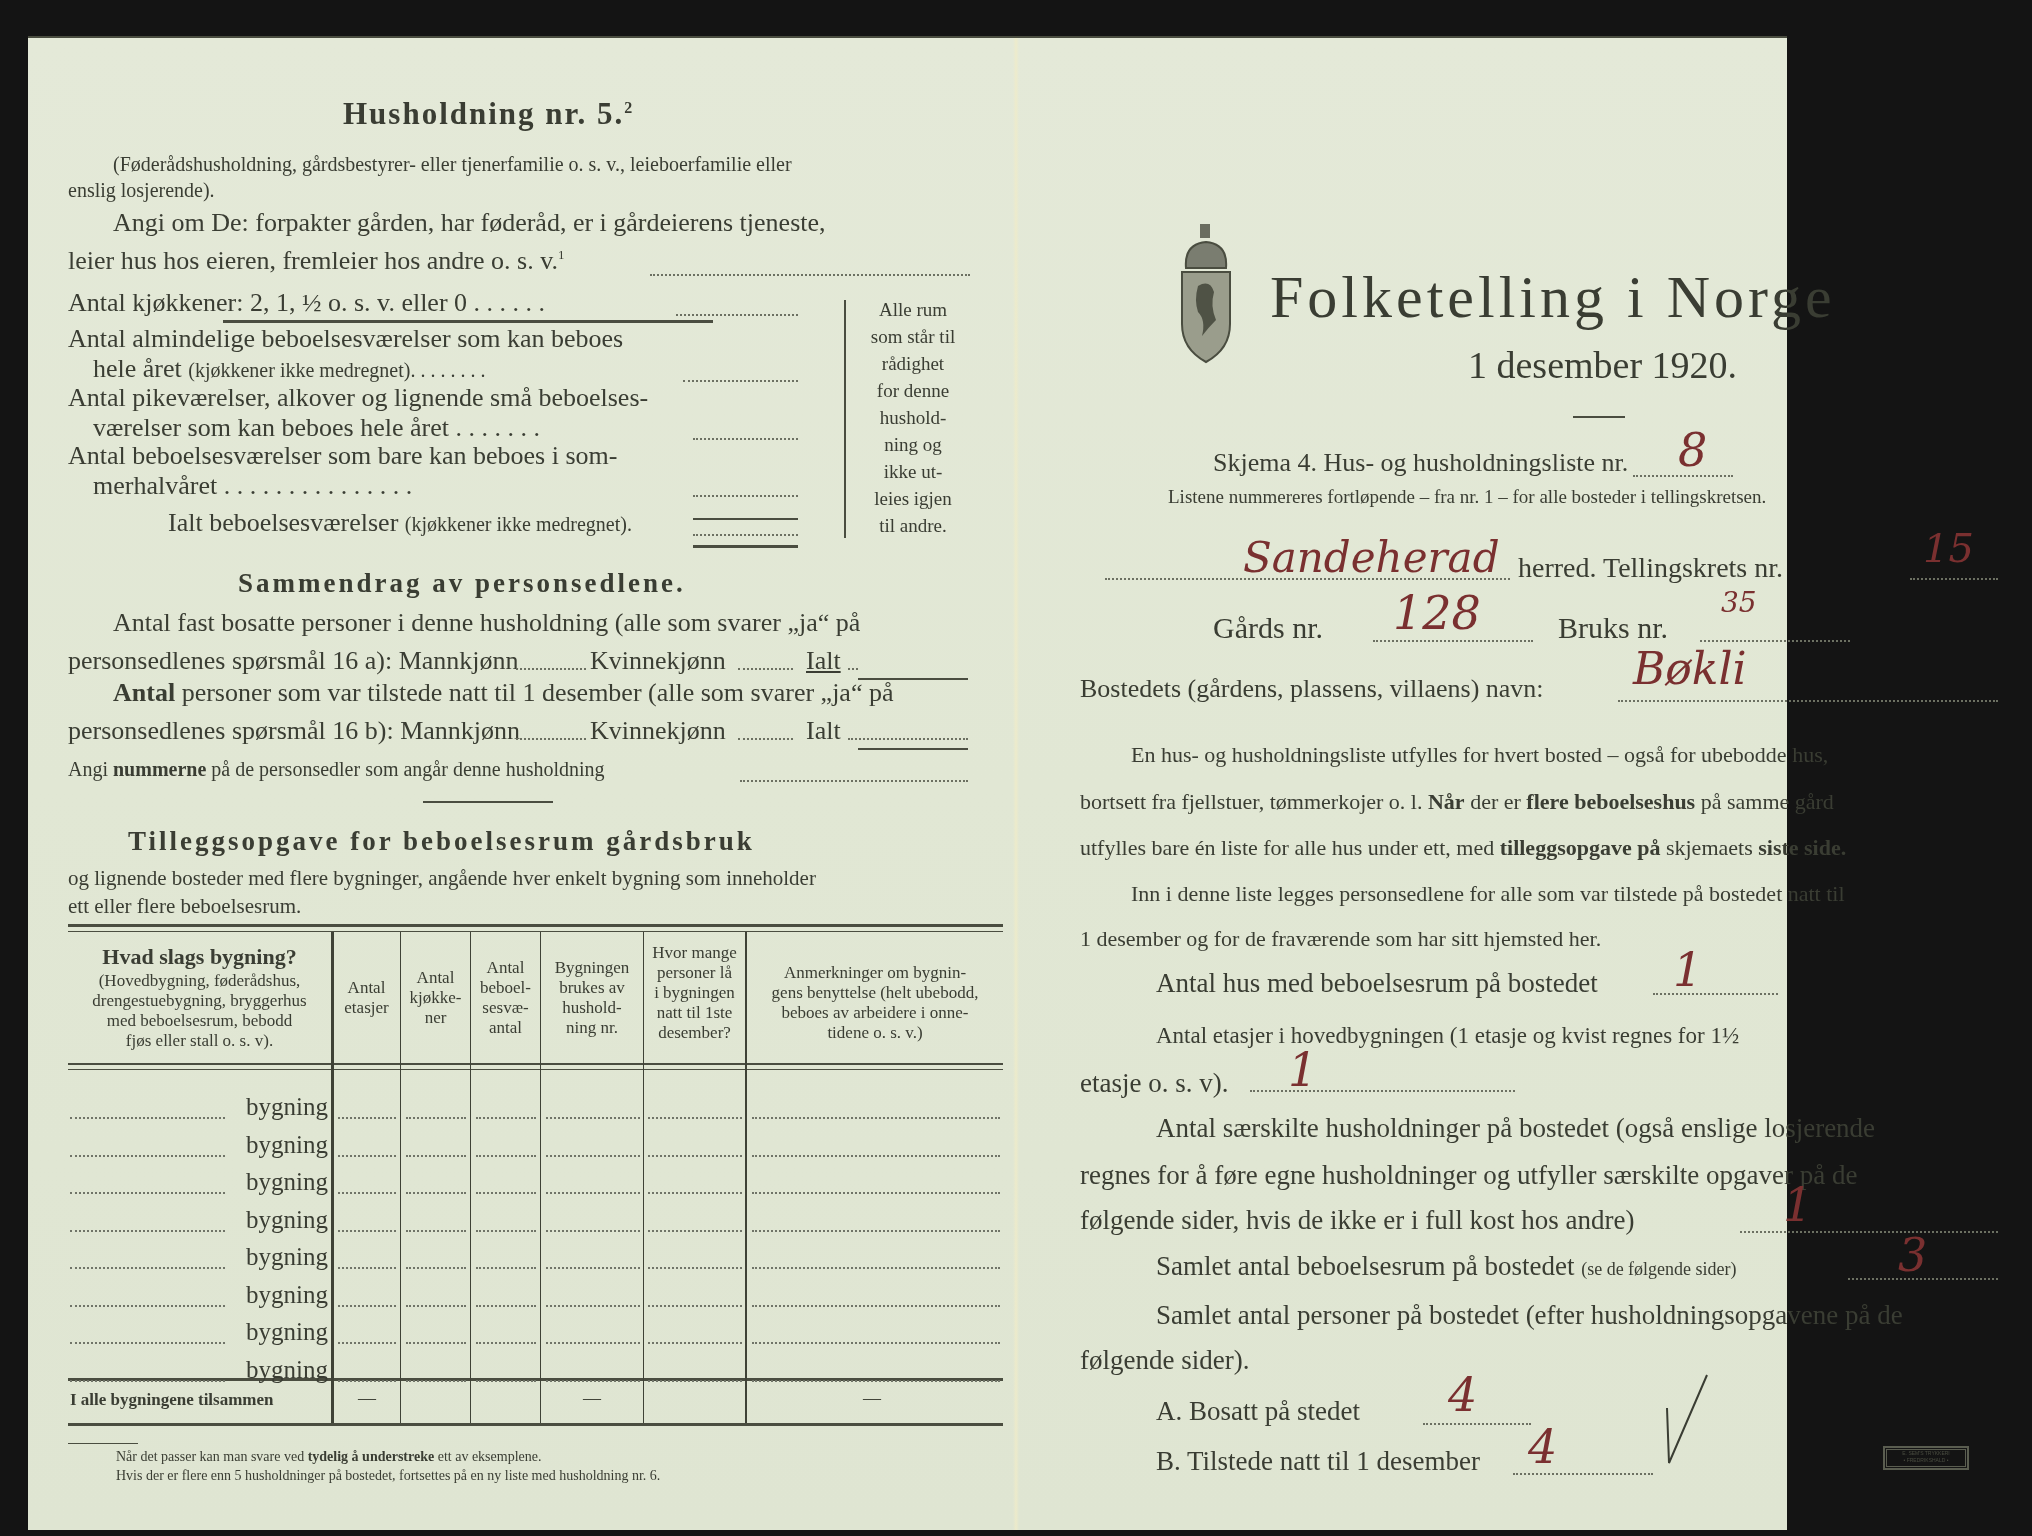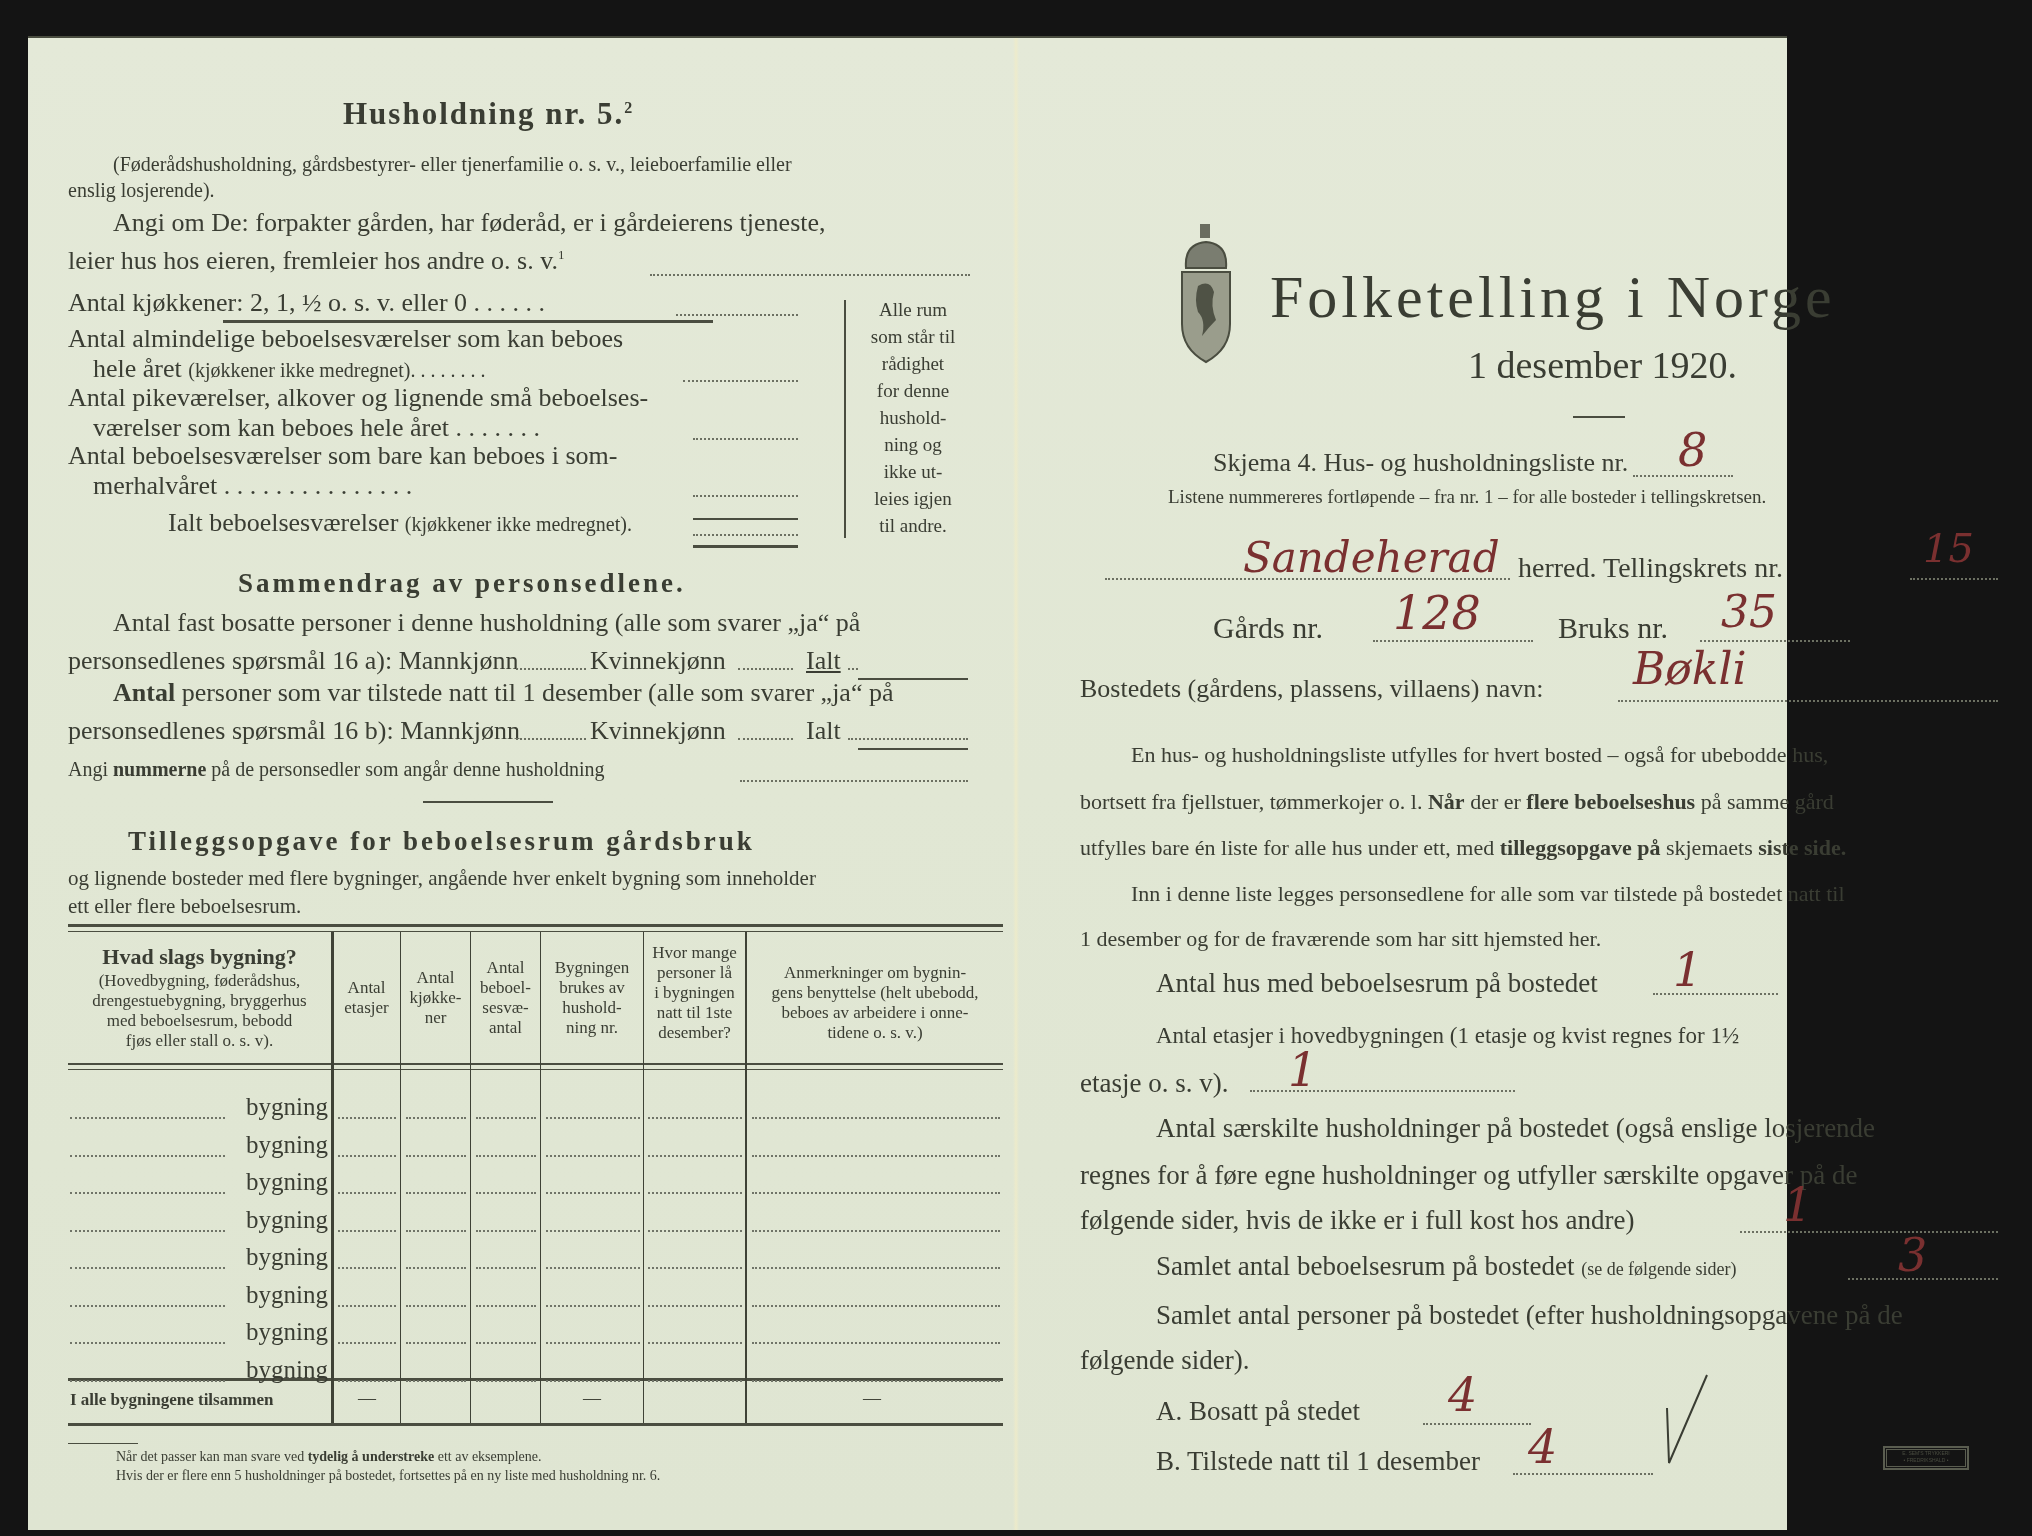--- a/index.html
+++ b/index.html
@@ -292,21 +292,21 @@
     <div class="hw" style="left:1215px;top:495px;font-size:42px;">Sandeherad</div>
     <div class="abs txt" style="left:1490px;top:514px;font-size:28px;">herred.  Tellingskrets nr.</div>
     <div class="dots" style="left:1882px;top:540px;width:88px;"></div>
     <div class="hw" style="left:1895px;top:487px;font-size:40px;">15</div>
 
     <div class="abs" style="left:1185px;top:573px;font-size:30px;">Gårds nr.</div>
     <div class="dots" style="left:1345px;top:602px;width:160px;"></div>
     <div class="hw" style="left:1365px;top:548px;font-size:46px;">128</div>
     <div class="abs" style="left:1530px;top:573px;font-size:30px;">Bruks nr.</div>
     <div class="dots" style="left:1672px;top:602px;width:150px;"></div>
-    <div class="hw" style="left:1693px;top:548px;font-size:44px;text-align:right;">35</div>
+    <div class="hw" style="left:1693px;top:548px;font-size:28px;text-align:right;">35</div>
 
     <div class="abs" style="left:1052px;top:636px;font-size:26px;">Bostedets (gårdens, plassens, villaens) navn:</div>
     <div class="dots" style="left:1590px;top:662px;width:380px;"></div>
     <div class="hw" style="left:1605px;top:605px;font-size:44px;">Bøkli</div>
 
     <div class="abs" style="left:1103px;top:704px;font-size:22px;">En hus- og husholdningsliste utfylles for hvert bosted – også for ubebodde hus,</div>
     <div class="abs" style="left:1052px;top:751px;font-size:22px;">
       <span>bortsett fra fjellstuer, tømmerkojer o. l.</span>
       <span class="bold">Når</span>
       <span>der er</span>

